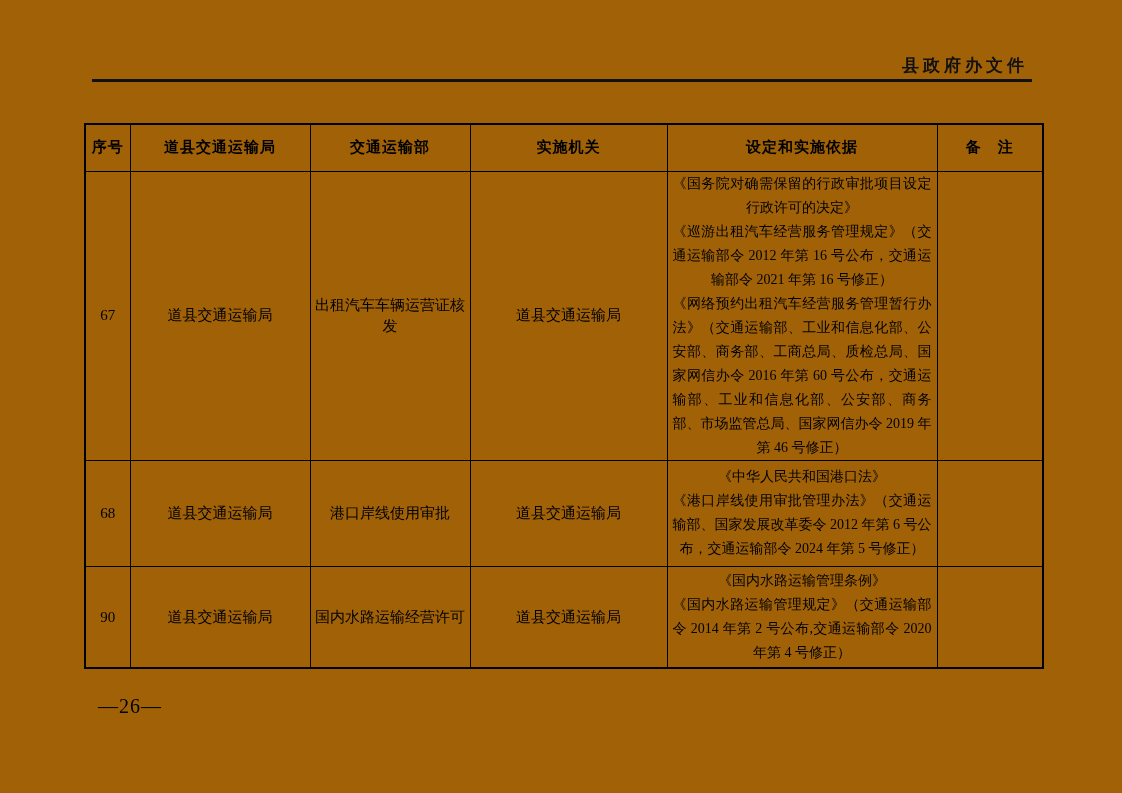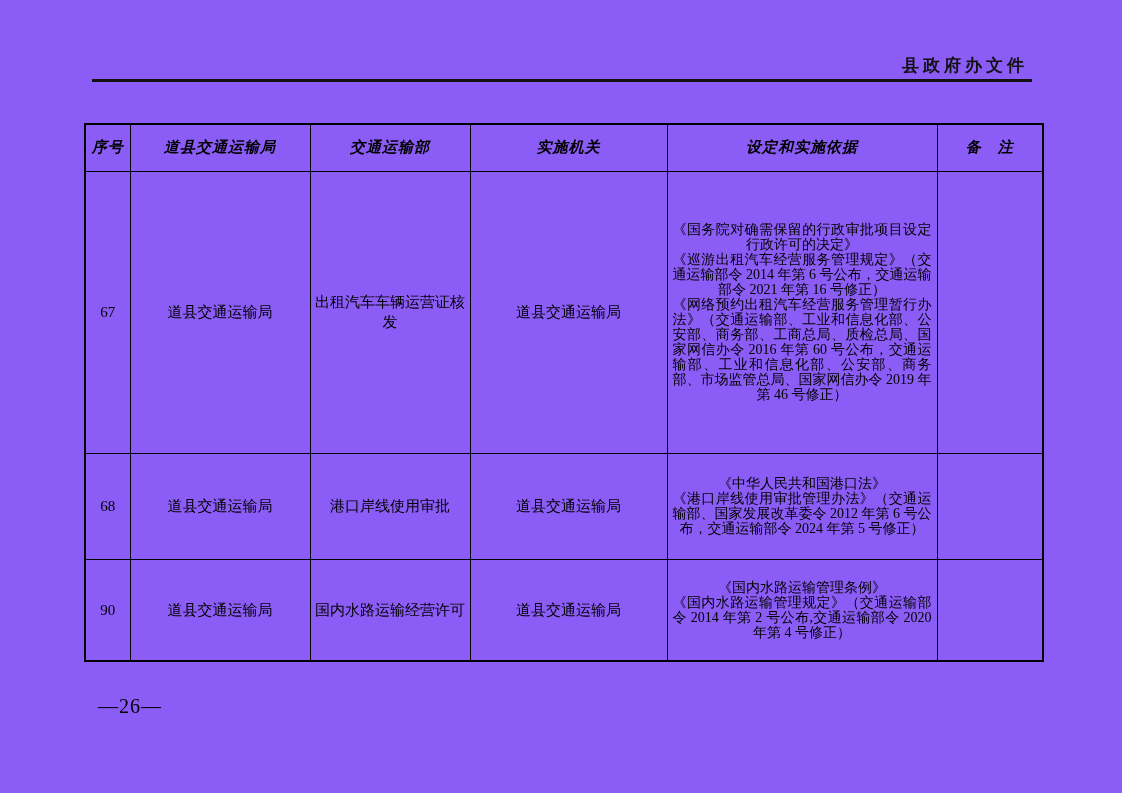--- a/index.html
+++ b/index.html
@@ -1,20 +1,20 @@
 <!DOCTYPE html>
 <html><head>
 <meta charset="utf-8">
 <style>
   html,body { margin:0; padding:0; background:#e8e8e8; }
   .page {
     position:relative;
     width:1122px; height:793px;
     margin:0 auto;
-    background:#8b5cf6;
+    background:#a16207;
     color:#000000;
     font-family:"Liberation Serif","DejaVu Serif",serif;
     overflow:hidden;
   }
   
   .doc-header-title {
     position:absolute;
     top:54px; right:94px;
     font-family:"Liberation Sans","DejaVu Sans",sans-serif;
     font-weight:bold;
@@ -38,41 +38,41 @@
     table-layout:fixed;
     border:2px solid #000;
   }
   .approval-table th, .approval-table td {
     border:1px solid #000;
     vertical-align:middle;
     text-align:center;
     padding:0 3px;
     overflow:hidden;
   }
-  .approval-table thead tr { height:47px;font-style:italic; }
+  .approval-table thead tr { height:47px; }
   .approval-table th {
     font-family:"Liberation Sans","DejaVu Sans",sans-serif;
     font-weight:bold;
     font-size:15px;
     letter-spacing:1px;
   }
   .approval-table td {
     font-size:15px;
     line-height:1.35;
   }
   tr.row-h1 { height:282px; }
   tr.row-h2 { height:106px; }
   tr.row-h3 { height:102px; }
   td.c-basis {
     font-size:14px;
     padding:0 5px;
   }
   td.c-basis p {
     margin:0;
-    line-height:15px;
+    line-height:24px;
     text-align:justify;
     text-align-last:center;
   }
   
   .page-number {
     position:absolute;
     left:98px; top:695px;
     font-size:20px;
     letter-spacing:1px;
     text-align:center;
@@ -106,21 +106,21 @@
       </tr>
     </thead>
     <tbody>
       <tr class="row-h1">
         <td>67</td>
         <td>道县交通运输局</td>
         <td>出租汽车车辆运营证核发</td>
         <td>道县交通运输局</td>
         <td class="c-basis">
           <p>《国务院对确需保留的行政审批项目设定行政许可的决定》</p>
-          <p>《巡游出租汽车经营服务管理规定》（交通运输部令 2014 年第 6 号公布，交通运输部令 2021 年第 16 号修正）</p>
+          <p>《巡游出租汽车经营服务管理规定》（交通运输部令 2012 年第 16 号公布，交通运输部令 2021 年第 16 号修正）</p>
           <p>《网络预约出租汽车经营服务管理暂行办法》（交通运输部、工业和信息化部、公安部、商务部、工商总局、质检总局、国家网信办令 2016 年第 60 号公布，交通运输部、工业和信息化部、公安部、商务部、市场监管总局、国家网信办令 2019 年第 46 号修正）</p>
         </td>
         <td></td>
       </tr>
       <tr class="row-h2">
         <td>68</td>
         <td>道县交通运输局</td>
         <td>港口岸线使用审批</td>
         <td>道县交通运输局</td>
         <td class="c-basis">

